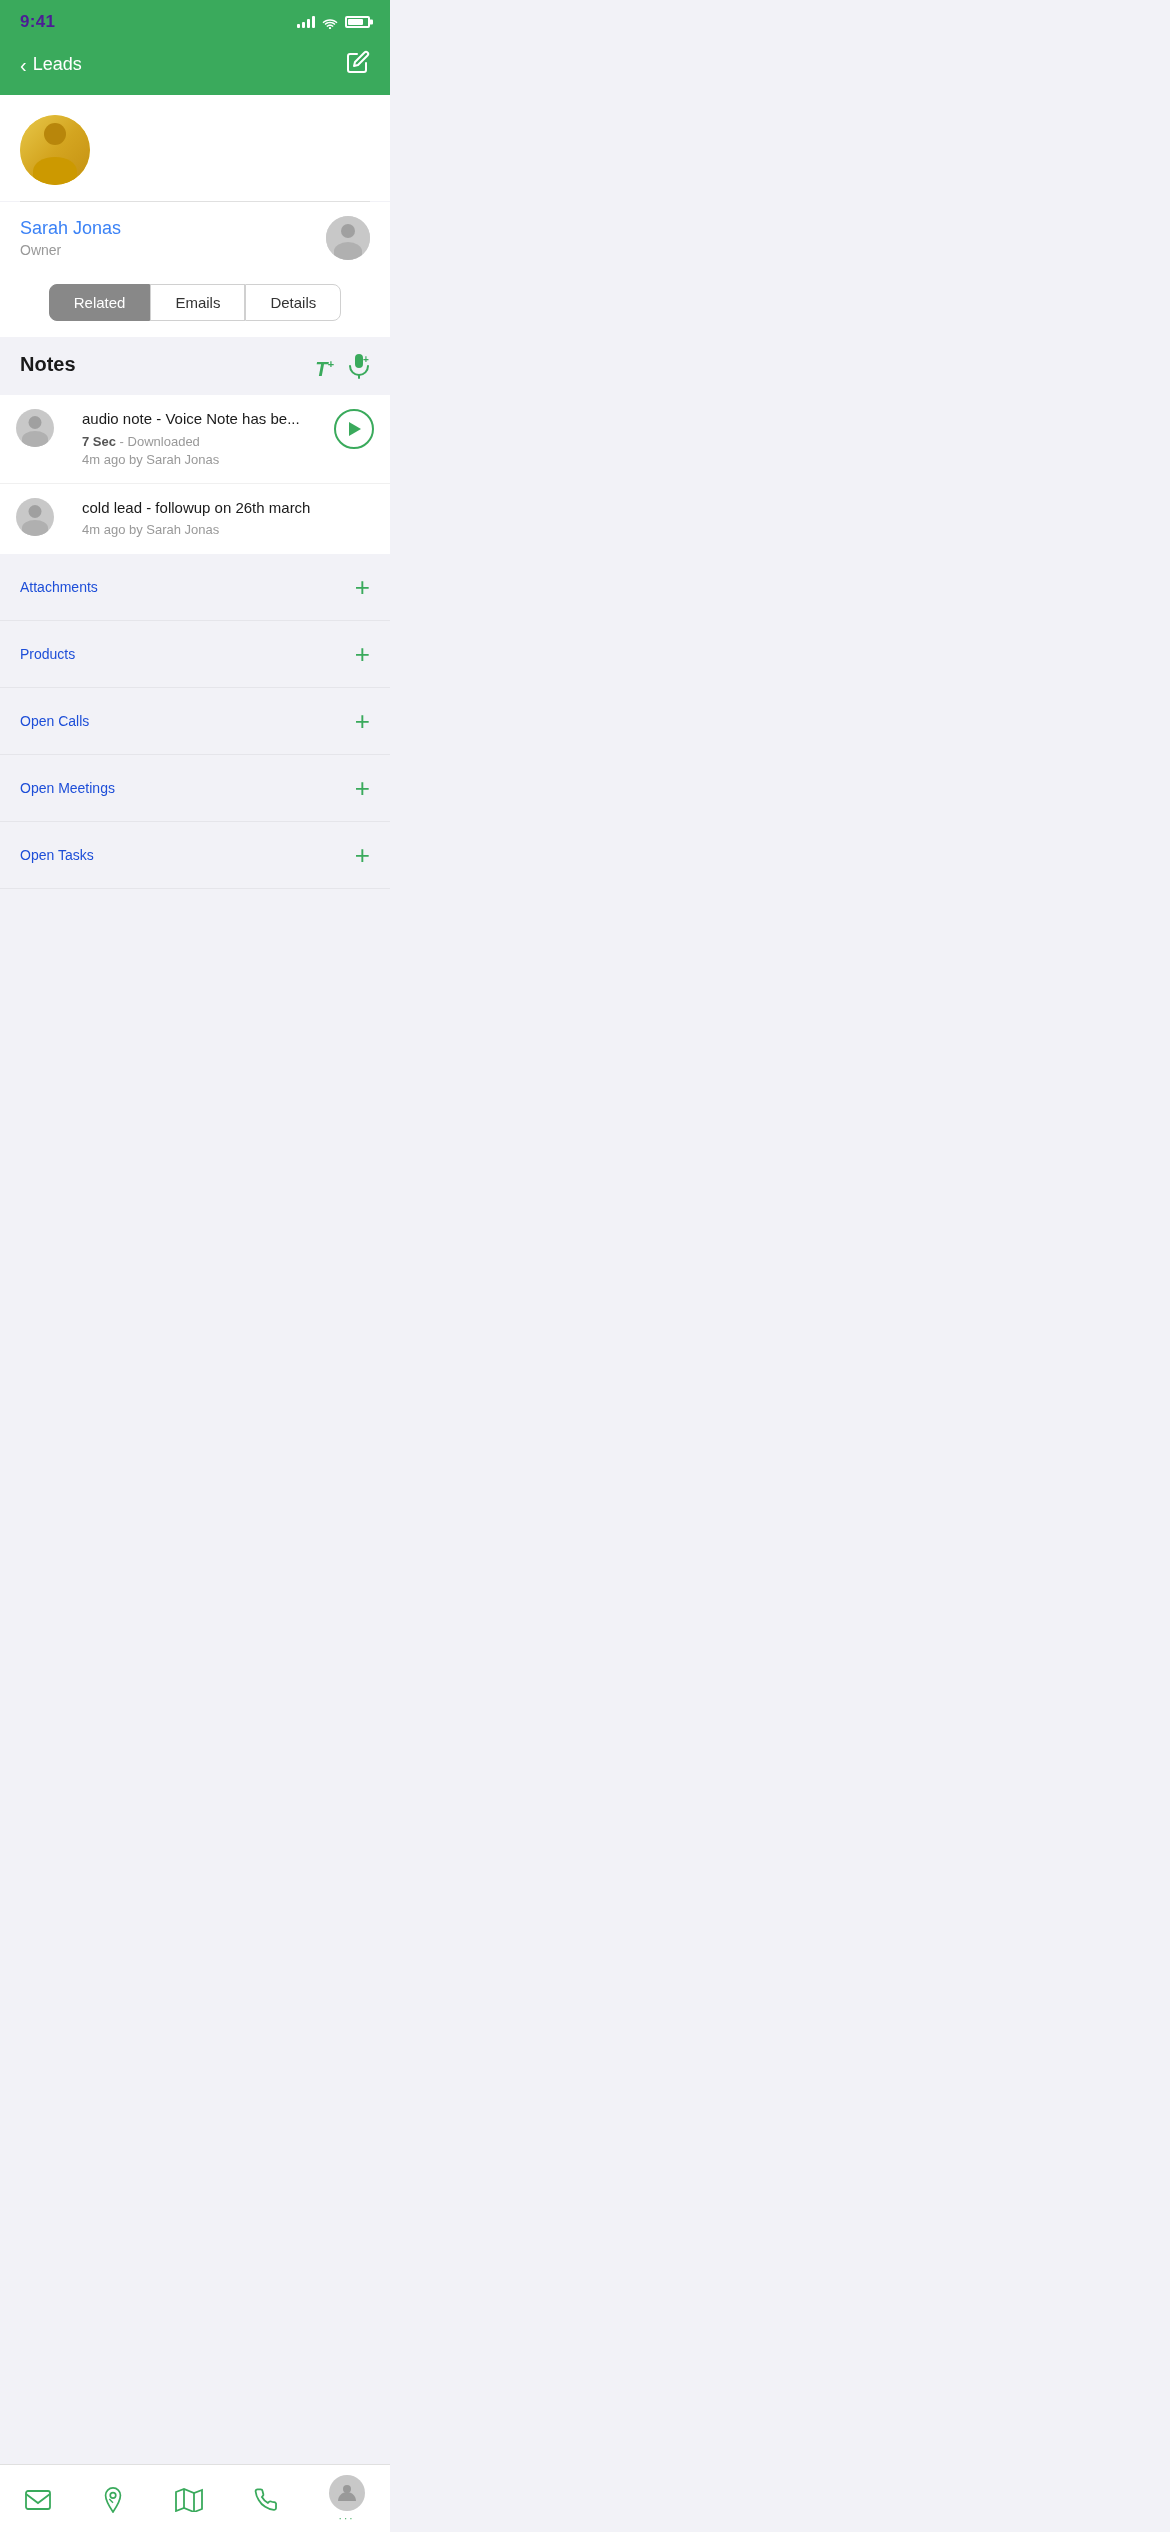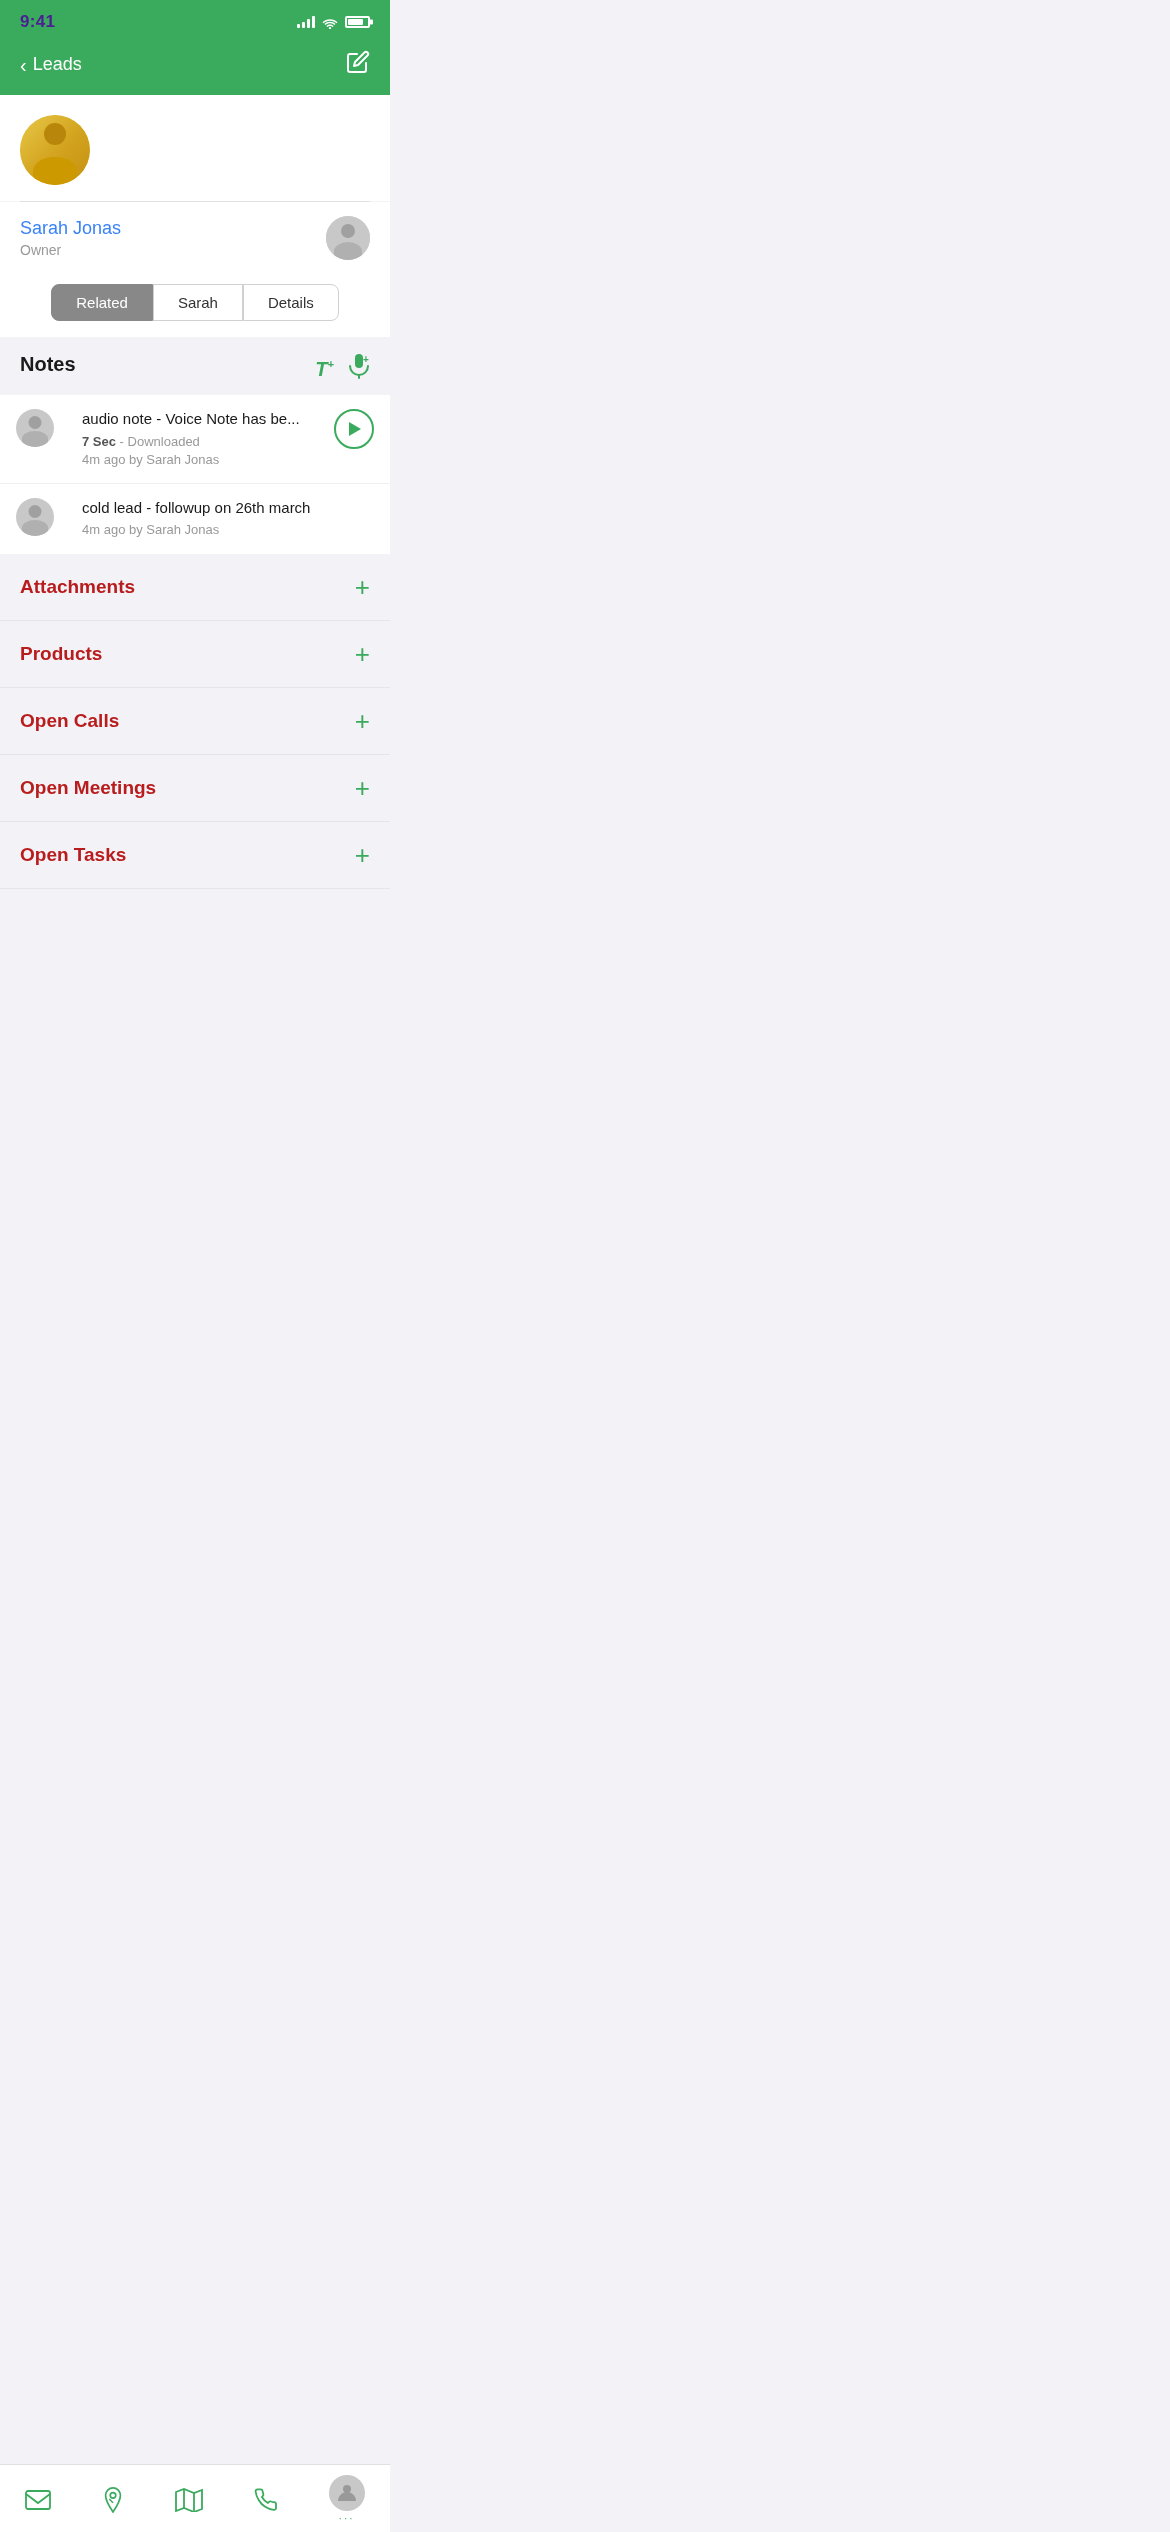--- a/index.html
+++ b/index.html
@@ -394,23 +394,23 @@
       border-bottom: 1px solid #e5e5ea;
     }
     .collapsible-header {
       display: flex;
       justify-content: space-between;
       align-items: center;
       padding: 20px 0;
       cursor: pointer;
     }
     .collapsible-title {
-      font-size: 19px;
-      font-weight: 700;
-      color: #b91c1c;
+      font-size: 14px;
+      font-weight: 400;
+      color: #1d4ed8;
     }
     .collapsible-add {
       color: #3aaa5c;
       font-size: 26px;
       font-weight: 300;
       line-height: 1;
       cursor: pointer;
     }
 
     
@@ -501,21 +501,21 @@
     <div class="owner-name">Sarah Jonas</div>
     <div class="owner-label">Owner</div>
   </div>
   <div class="owner-avatar">
     <div class="generic-avatar"></div>
   </div>
 </div>
 
 <div class="tabs-section">
   <button class="tab-btn active">Related</button>
-  <button class="tab-btn">Sarah</button>
+  <button class="tab-btn">Emails</button>
   <button class="tab-btn">Details</button>
 </div>
 
 <div class="content-area">
 
   <div class="section-card">
     <div class="section-header">
       <span class="section-title">Notes</span>
       <div class="section-actions">
         <span class="action-icon" style="font-size:20px; font-weight:600; font-style:italic;">T<sup style="font-size:11px">+</sup></span>

